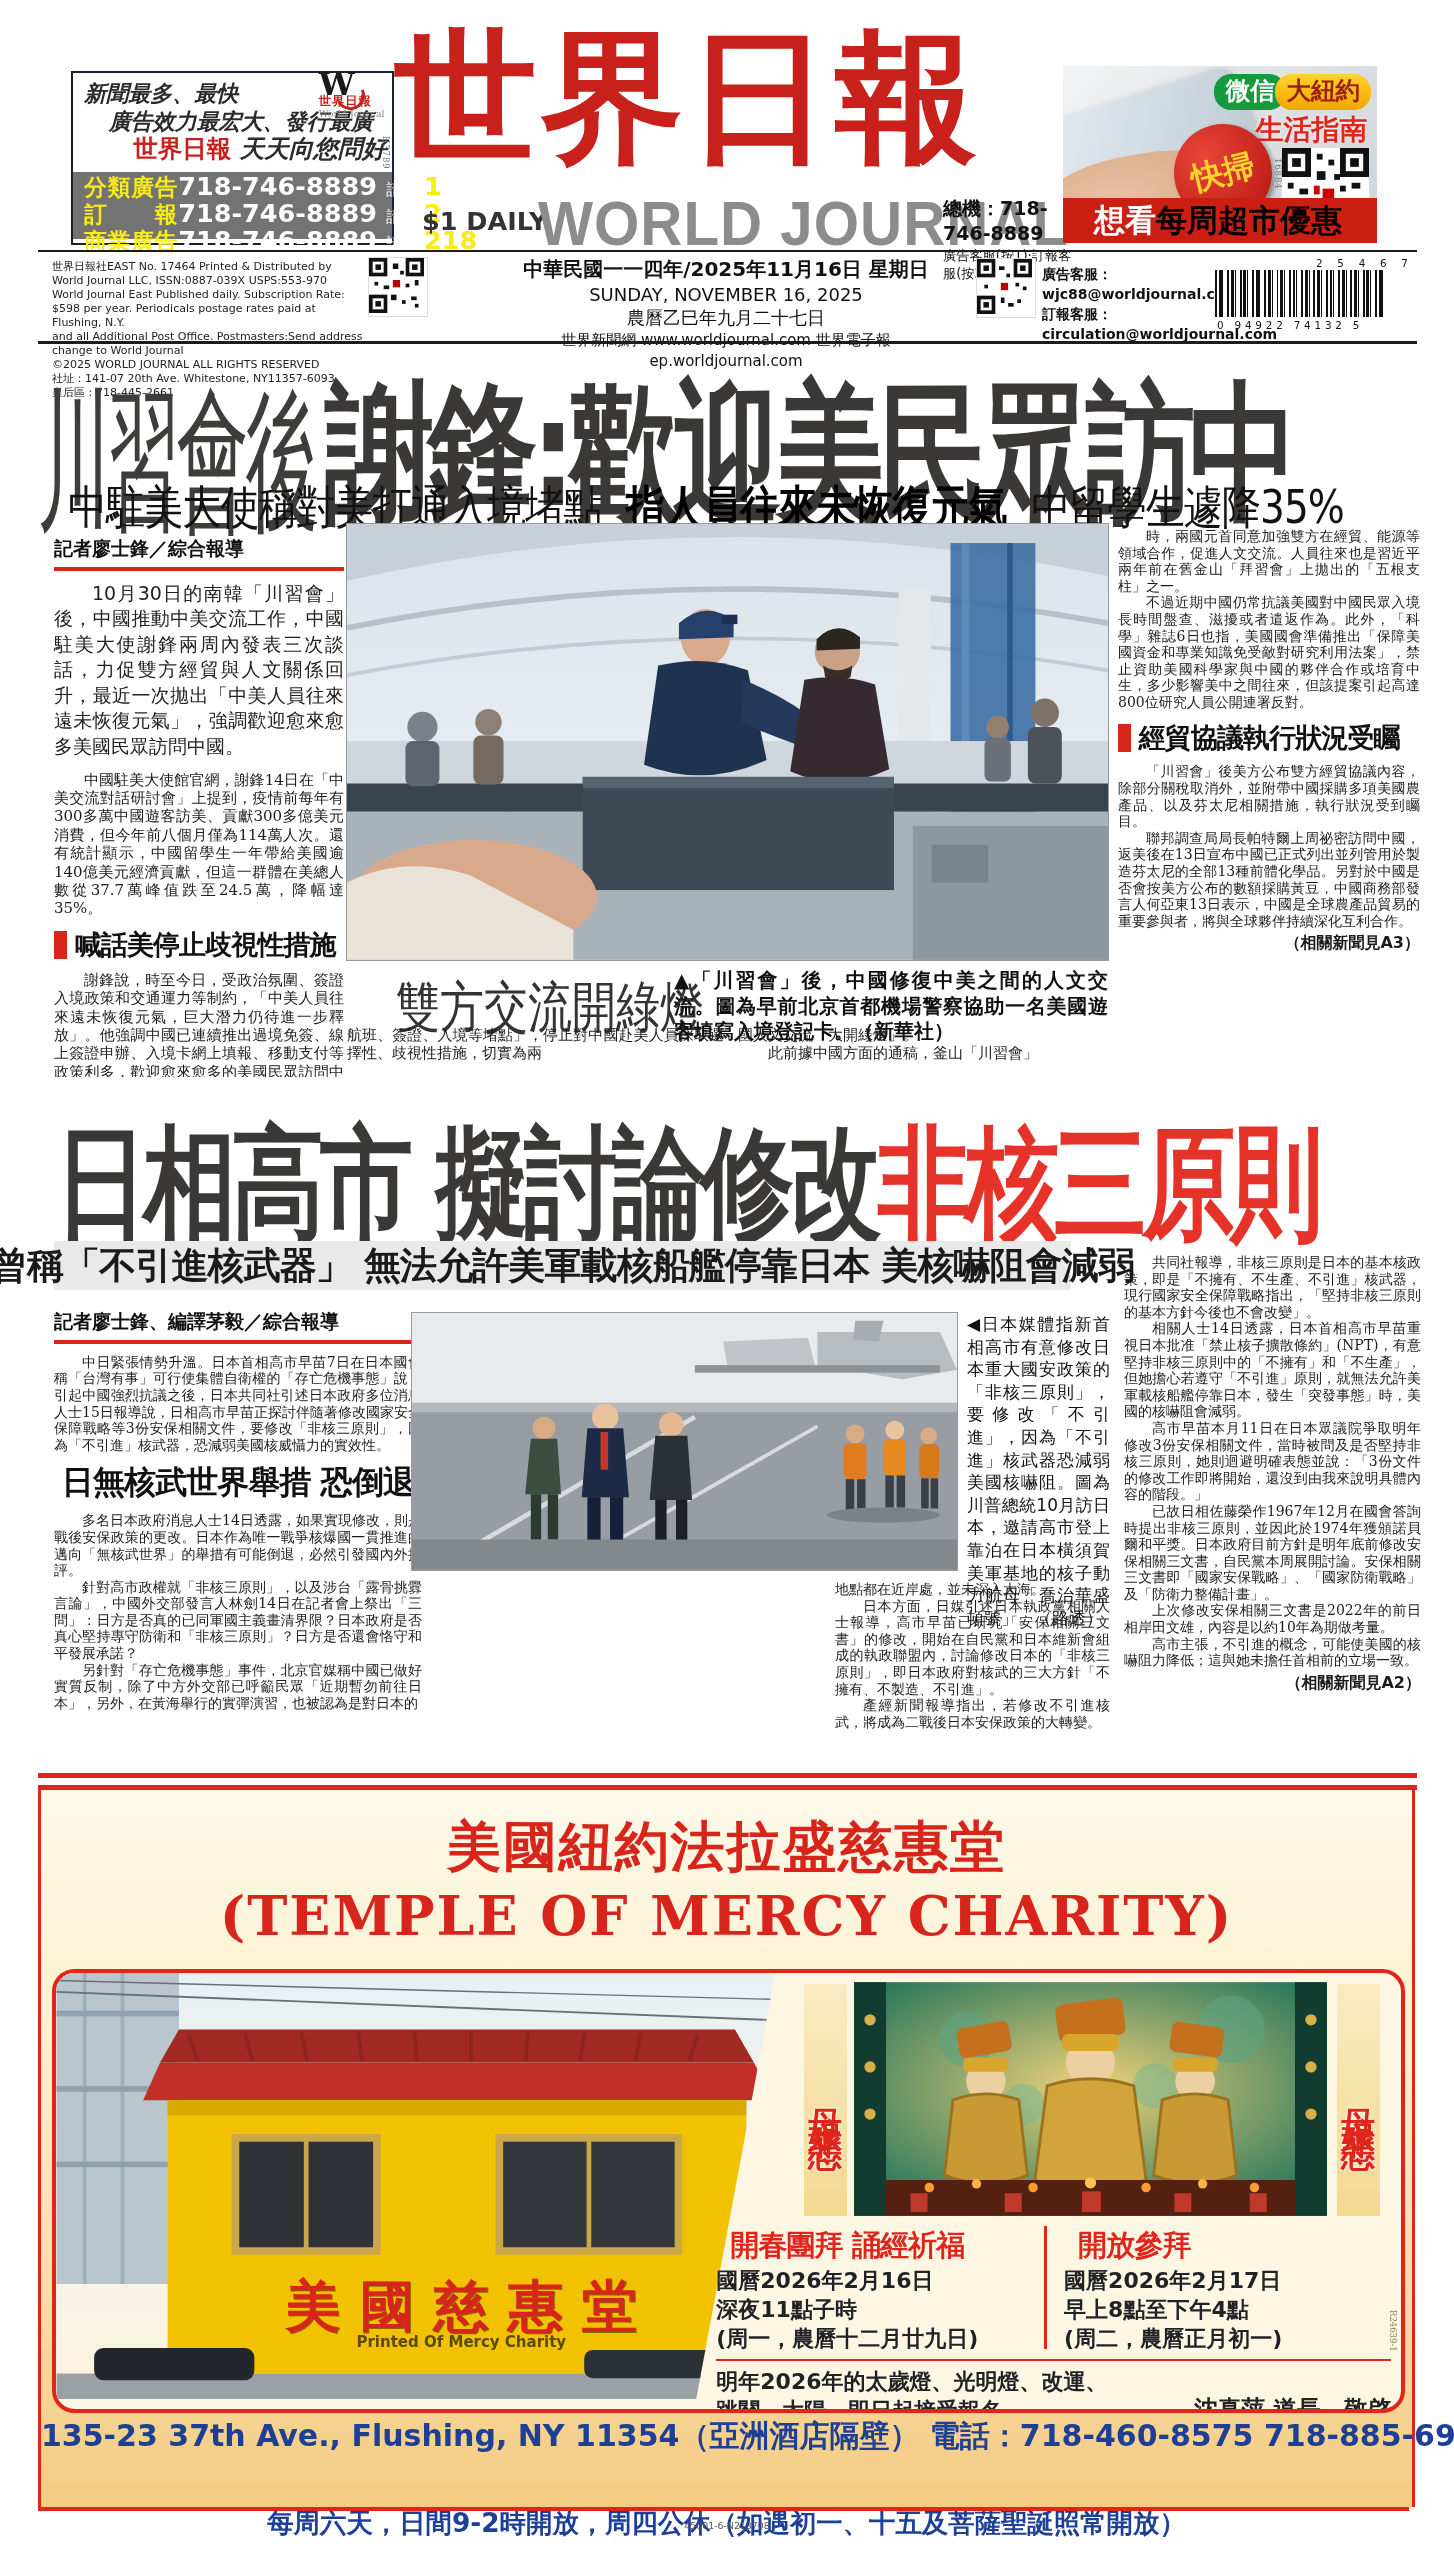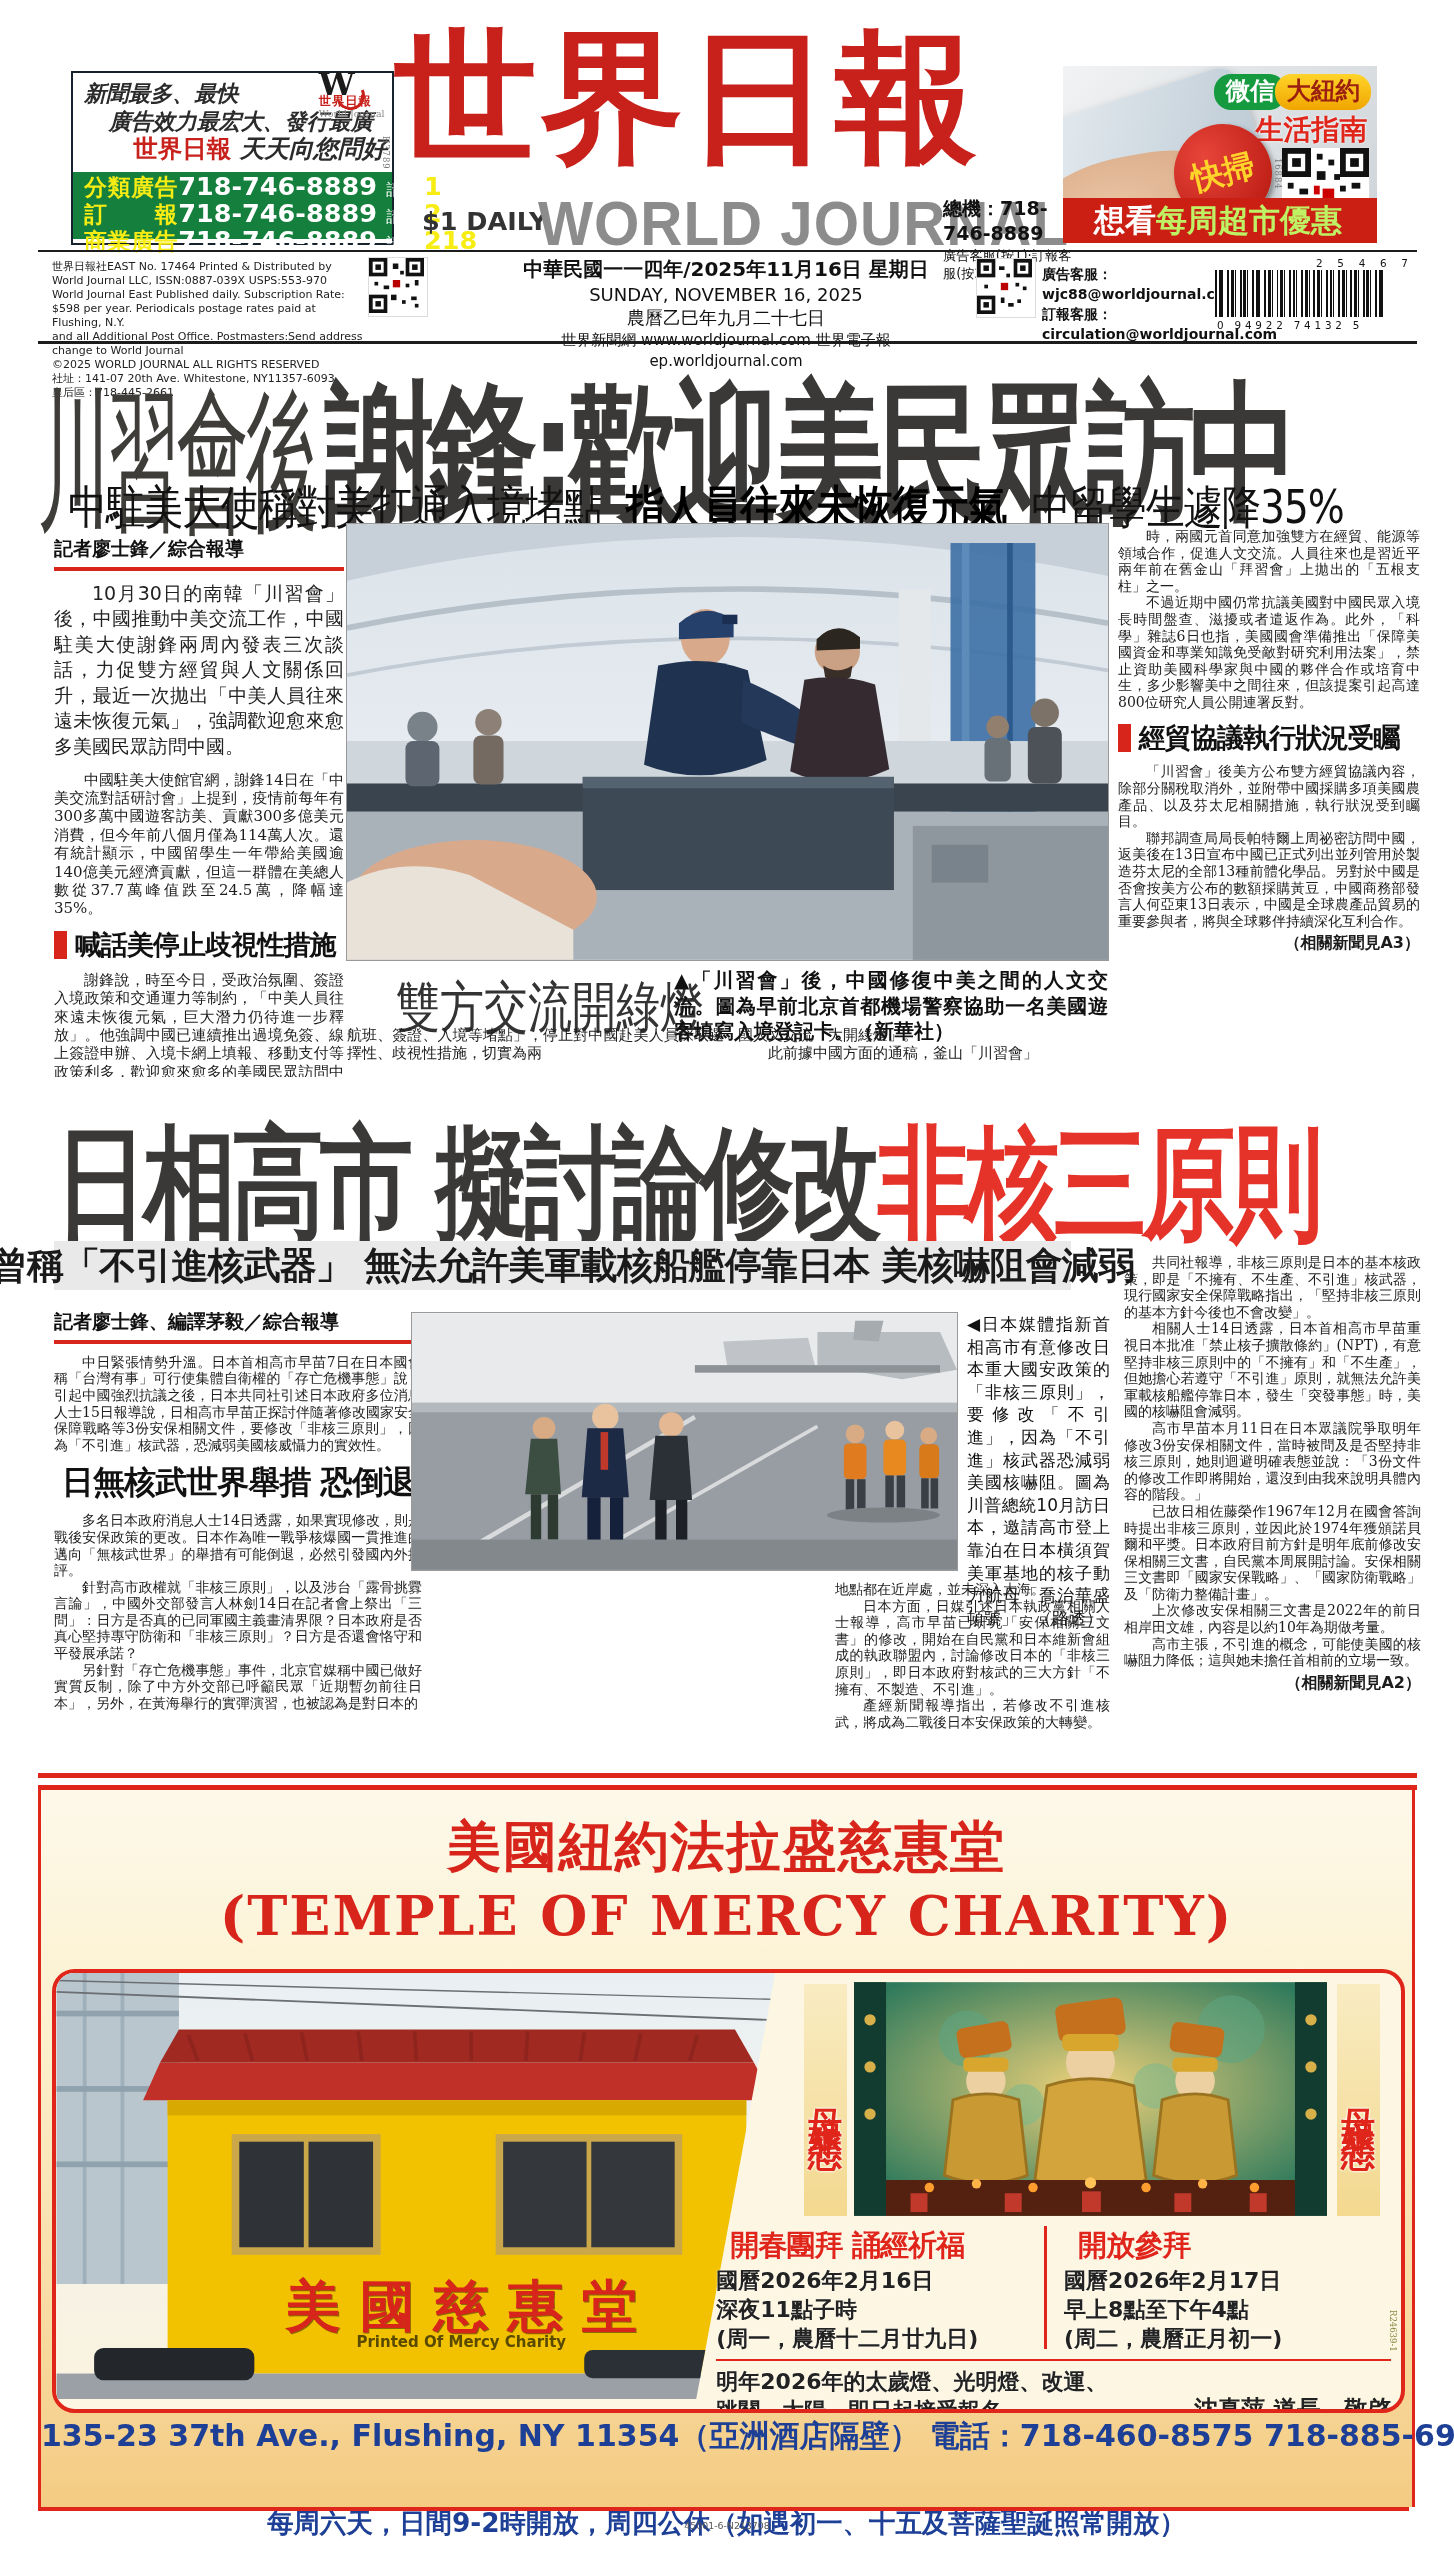--- a/index.html
+++ b/index.html
@@ -11,21 +11,21 @@
   .tl-box{border:2.8px solid #16222e;background:#fff;}
   .tl-white{padding:5.7px 9.4px 1.9px 11.3px;position:relative;height:91px;}
   .tl-line{font-family:"DejaVu Serif",serif;font-style:italic;font-weight:bold;color:#2b2b2b;font-size:22px;line-height:28px;white-space:nowrap;}
   .tl-line3{font-size:24.5px;}
   .tl-red{color:#c8201a;font-style:normal;font-weight:bold;}
   .wj-logo{position:absolute;right:7.5px;top:5.7px;text-align:left;line-height:10.4px;}
   .wj-w{font-family:"DejaVu Serif",serif;font-weight:bold;font-size:32px;color:#1b1b1b;position:relative;display:inline-block;}
   .wj-w::after{content:"";position:absolute;right:-9.4px;top:1.9px;width:22.6px;height:22.6px;border:3.8px solid #c8201a;border-left-color:transparent;border-top-color:transparent;border-radius:50%;transform:rotate(20deg);}
   .wj-cn{color:#c8201a;font-size:12.3px;font-weight:bold;letter-spacing:0.9px;}
   .wj-en{color:#8a8a8a;font-size:9.4px;}
-  .tl-blue{background:#15803d;color:#fff;padding:3.8px 9.4px 5.7px 11.3px;height:58px;}
+  .tl-blue{background:#737373;color:#fff;padding:3.8px 9.4px 5.7px 11.3px;height:58px;}
   .ph-row{display:flex;align-items:baseline;font-size:22.6px;line-height:22.6px;white-space:nowrap;}
   .ph-label{color:#f7ec13;font-weight:bold;width:111px;letter-spacing:0.9px;}
   .ph-num{font-family:"DejaVu Sans",sans-serif;font-weight:bold;font-size:25.5px;}
   .ph-dial{font-size:16px;margin:0 5.7px 0 9.4px;}
   .ph-ext{color:#f7ec13;font-family:"DejaVu Sans",sans-serif;font-weight:bold;font-size:25.5px;}
   .side-code{writing-mode:vertical-rl;font-size:8.5px;color:#777;letter-spacing:0.9px;}
 
   .masthead{font-weight:bold;color:#c8201a;font-size:143px;line-height:1;letter-spacing:3.8px;white-space:nowrap;font-family:"DejaVu Serif",serif;}
   .price{font-family:"DejaVu Sans",sans-serif;font-weight:bold;color:#333;font-size:25.5px;}
   .wj-big{font-family:"Liberation Sans","DejaVu Sans",sans-serif;font-weight:bold;color:#8c8c8c;font-size:54px;letter-spacing:0.9px;transform:scale(1.08,1.15);transform-origin:left top;white-space:nowrap;}
@@ -35,21 +35,21 @@
   .tr-box{background:linear-gradient(135deg,#f2f3f4 0%,#dfe3e6 45%,#cdd3d8 100%);overflow:hidden;}
   .phone-shape{position:absolute;left:-28px;top:28px;width:226px;height:141px;background:linear-gradient(120deg,#e8eef2,#b9c7d2);border-radius:22.6px;transform:rotate(-18deg);box-shadow:0 3.8px 9.4px rgba(0,0,0,.25);}
   .hand{position:absolute;left:-38px;top:90px;width:217px;height:113px;background:radial-gradient(ellipse at 40% 40%,#e9c3a4,#d3a27c);border-radius:50% 40% 50% 40%;transform:rotate(-10deg);}
   .pill{display:inline-block;border-radius:17px;font-weight:bold;padding:0.9px 11.3px 2.8px;font-size:24.5px;font-family:"DejaVu Sans",sans-serif;}
   .pill-wechat{background:#159a3f;color:#fff;}
   .pill-ny{background:linear-gradient(#ffd42a,#f0a500);color:#9a1f10;}
   .life-guide{color:#e0251a;font-weight:bold;font-size:28px;font-family:"DejaVu Sans",sans-serif;text-shadow:0 0 2.8px #fff;}
   .scan-bubble{position:absolute;width:98px;height:98px;background:radial-gradient(circle at 35% 30%,#e8453a,#b3150c);border-radius:50%;color:#ffd42a;font-weight:bold;font-size:32px;font-family:"DejaVu Sans",sans-serif;display:flex;align-items:center;justify-content:center;transform:rotate(-14deg);box-shadow:1.9px 2.8px 5.7px rgba(0,0,0,.3);}
   .tr-band{position:absolute;left:0;bottom:0;height:45px;width:100%;background:#cc1f14;display:flex;align-items:center;padding-left:31px;box-sizing:border-box;}
   .tr-band-w{color:#fff;font-weight:bold;font-size:31px;font-family:"DejaVu Sans",sans-serif;}
-  .tr-band-y{color:#bef264;font-weight:bold;font-size:31px;font-family:Liberation Sans, sans-serif;}
+  .tr-band-y{color:#000000;font-weight:bold;font-size:31px;font-family:Liberation Sans, sans-serif;}
   .qr{background:#fff;border:1.9px solid #dcdcdc;}
 
   .hrule{background:#1c1c1c;}
   .legal{font-family:"DejaVu Sans",sans-serif;font-size:11px;line-height:14px;color:#222;}
   .dateline{text-align:center;font-family:"DejaVu Sans",sans-serif;color:#111;}
   .dl1{font-size:20px;font-weight:bold;line-height:25.5px;}
   .dl2{font-size:18px;line-height:23.6px;}
   .dl3{font-size:18px;line-height:23.6px;}
   .dl4{font-size:15px;line-height:21px;}
   .contact-line{font-family:"DejaVu Sans",sans-serif;font-size:14px;font-weight:bold;color:#111;line-height:20px;}

